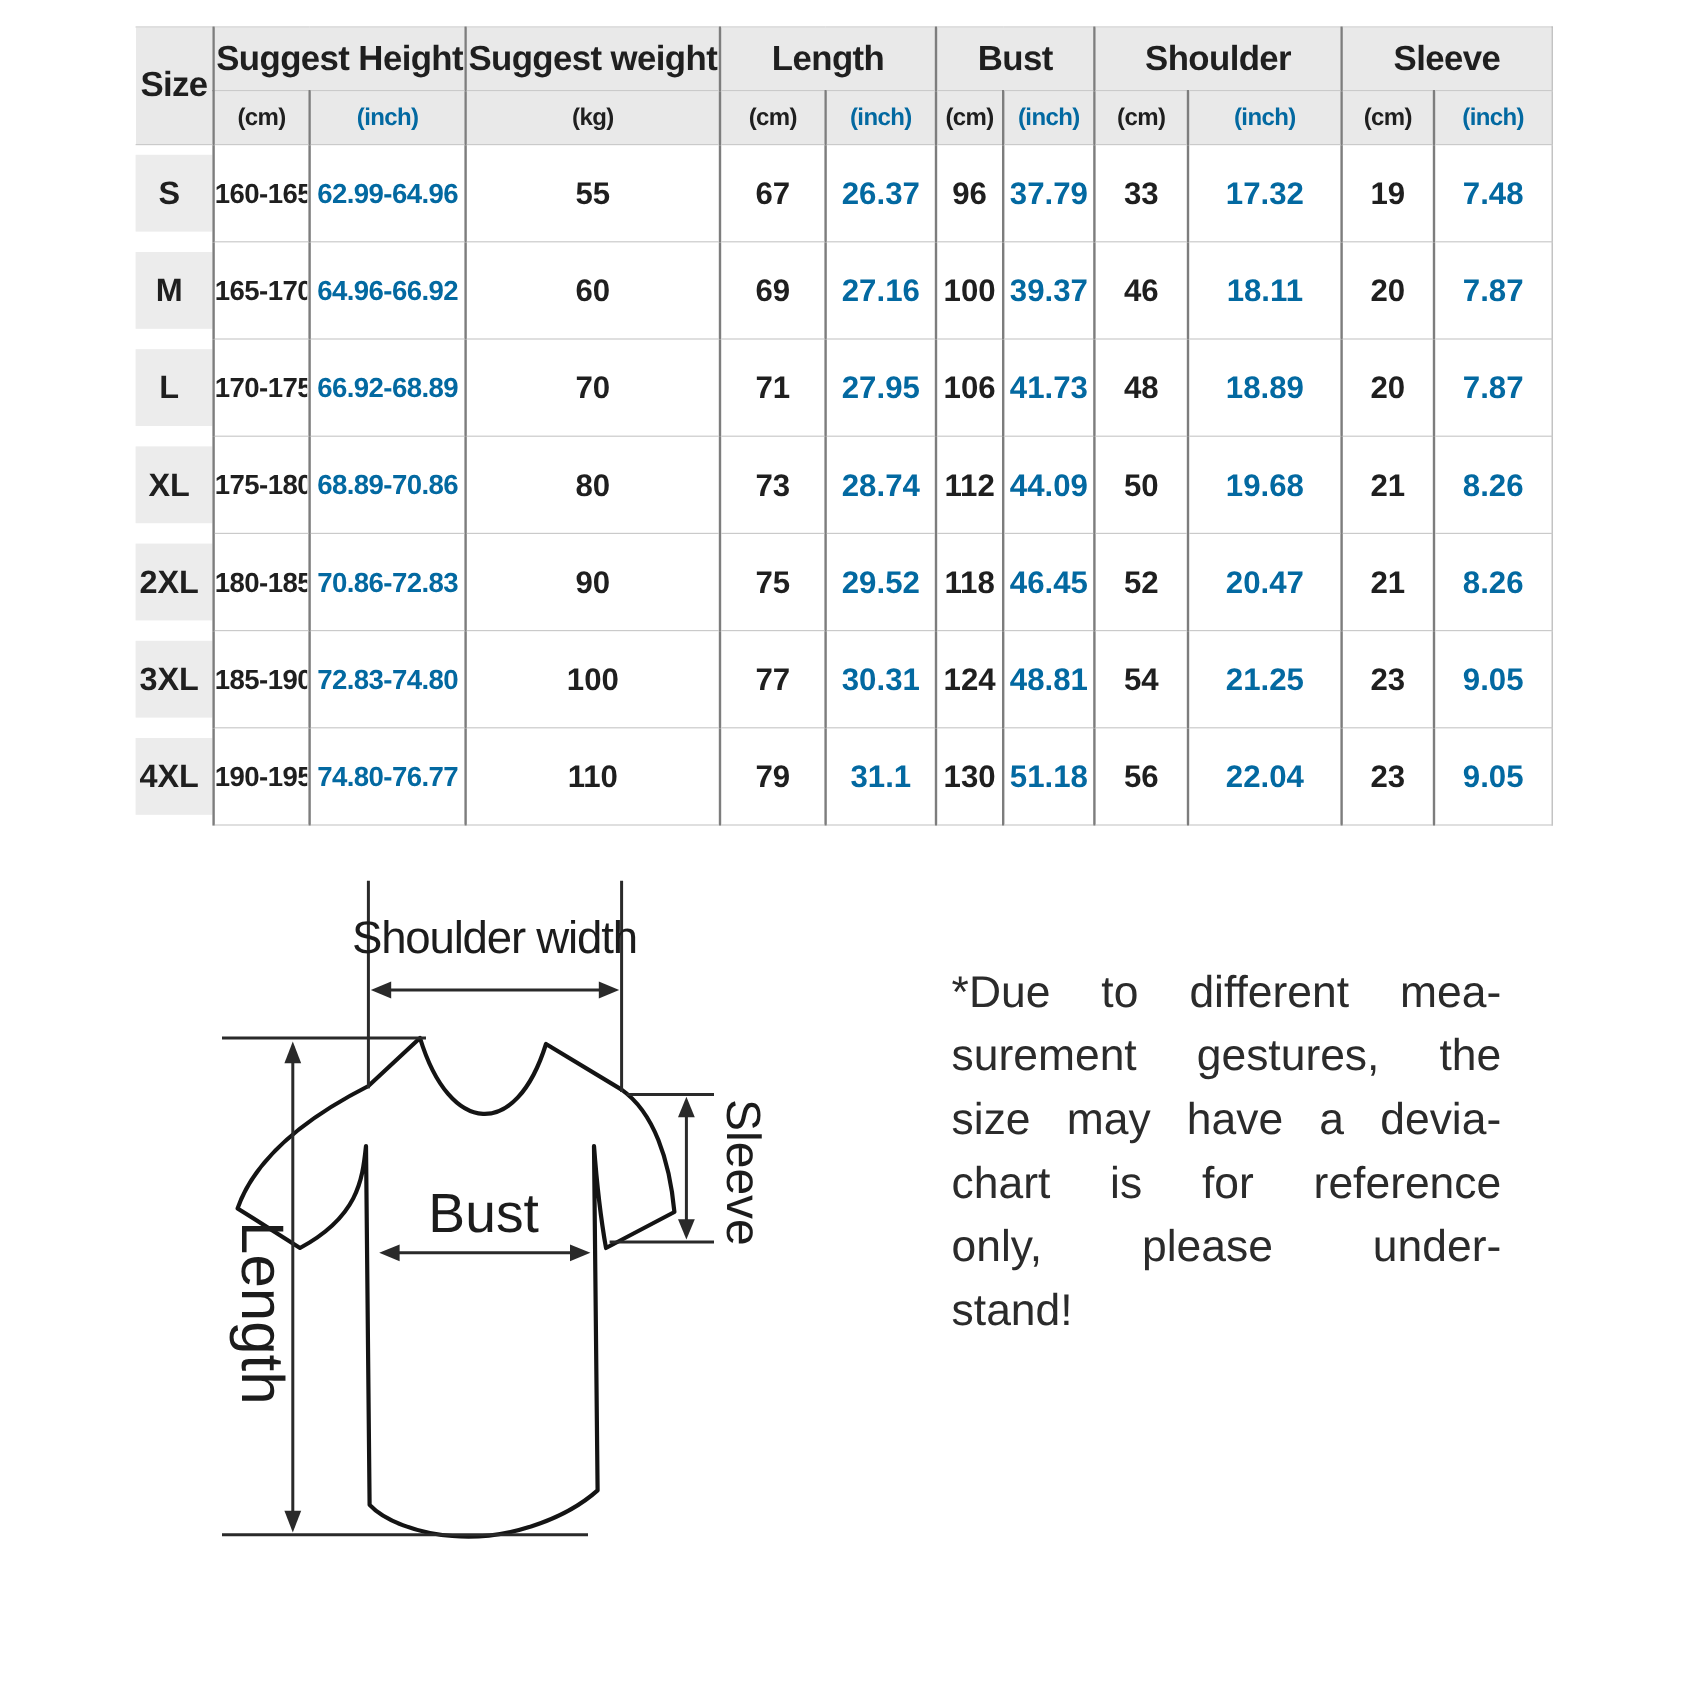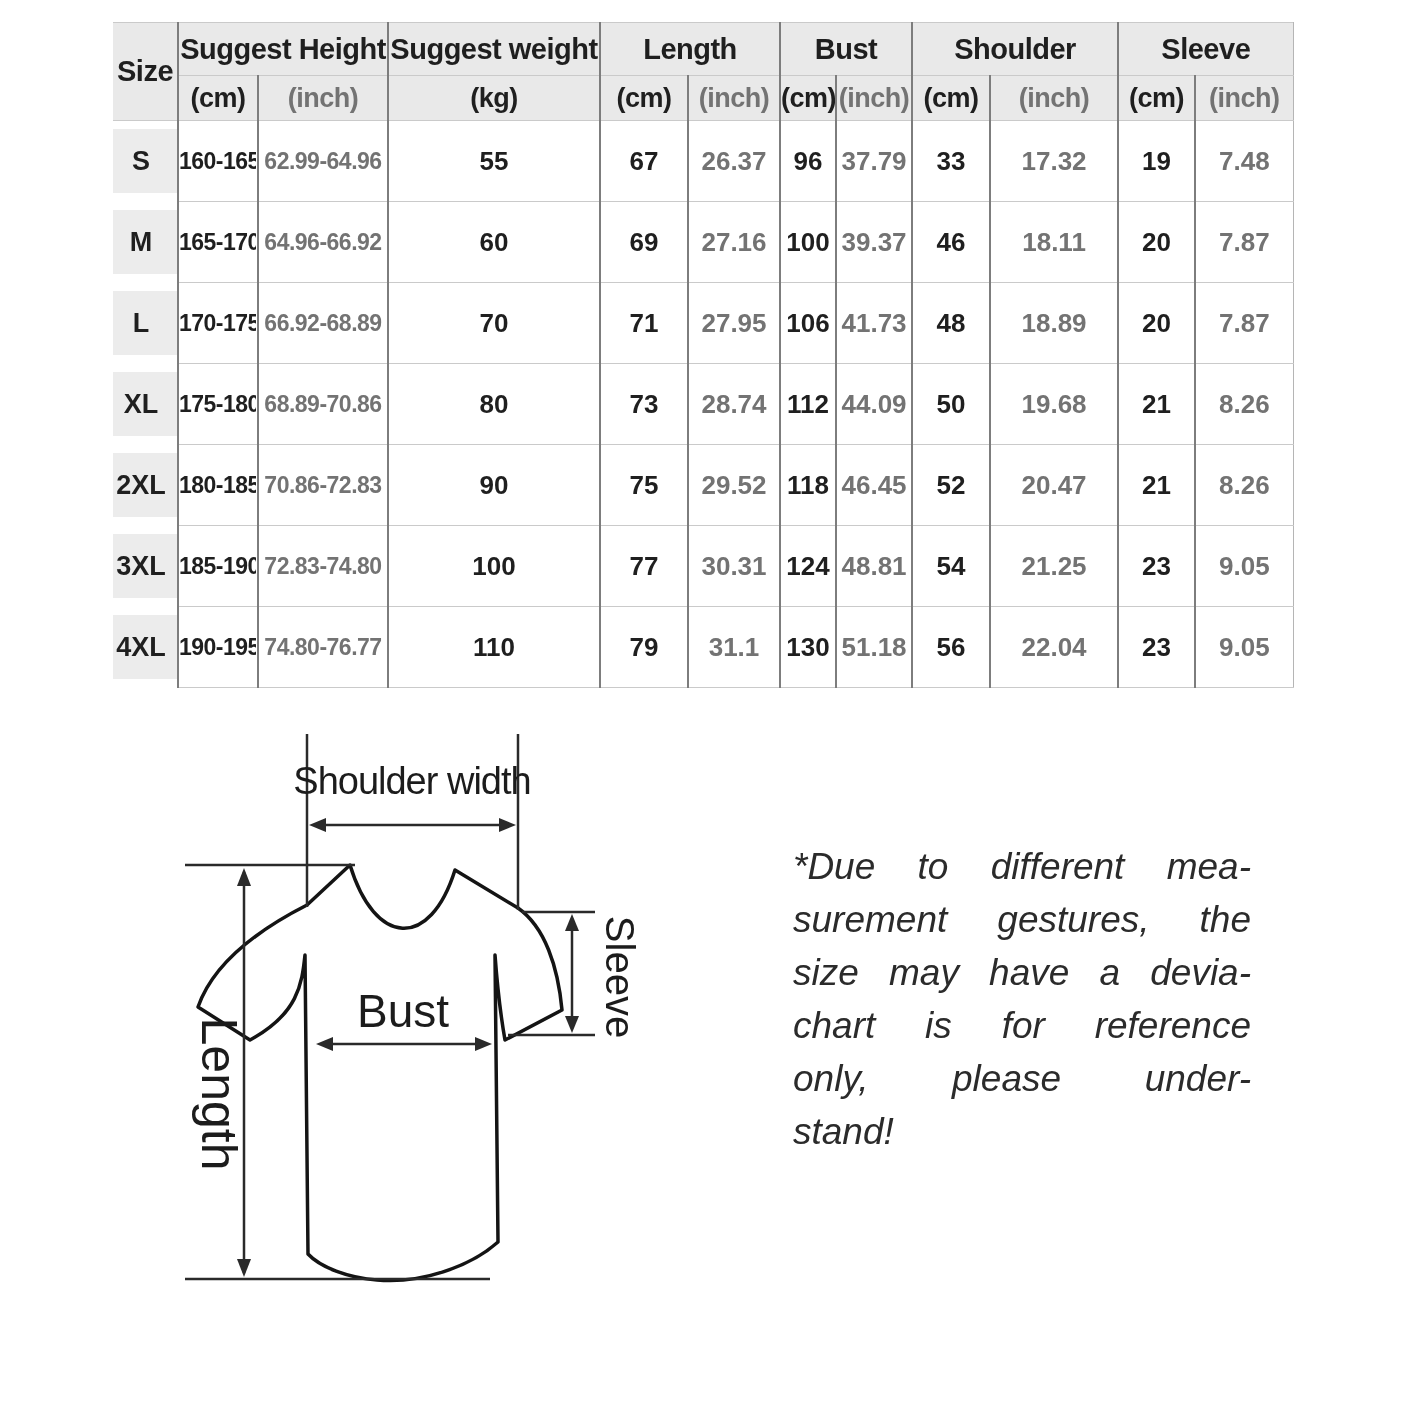--- a/index.html
+++ b/index.html
@@ -11,46 +11,46 @@
   
   .size-table-wrap { position:absolute; left:113px; top:22px; width:1180px; }
   table.size-table { border-collapse:collapse; table-layout:fixed; width:1180px; }
   .size-table th, .size-table td {
     border-left:2px solid #7d7d7d; border-right:2px solid #7d7d7d;
     border-top:1px solid #cacaca; border-bottom:1px solid #cacaca;
     text-align:center; vertical-align:middle; padding:0;
     color:#1f1f1f; font-weight:bold; overflow:hidden; white-space:nowrap;
   }
   .size-table thead th { background:#e9e9e9; font-size:29px; letter-spacing:-0.5px; }
-  .size-table thead tr.subrow th { font-size:27px; }
+  .size-table thead tr.subrow th { font-size:20px; }
   .size-table thead tr.grouprow { height:53px; }
   .size-table thead tr.subrow { height:45px; }
   .size-table tbody tr { height:81px; }
   .size-table tbody td { font-size:26px; background:#ffffff; }
   .size-table td.range { font-size:23px; letter-spacing:-0.5px;border-radius:18px; }
-  .size-table .red { color:#737373; }
+  .size-table .red { color:#0369a1; }
   .size-table th.first, .size-table tbody th { border-left:0; }
   .size-table th.last-col, .size-table td.last-col { border-right:1px solid #b5b5b5; }
   .size-table tbody th { border-top:0; border-bottom:0; background:#ffffff; }
   .size-chip {
     display:flex; align-items:center; justify-content:center;
     height:64px; margin:8px 0 8px -10px; width:calc(100% + 12px);
     background:#ececec; font-size:27px; font-weight:bold; color:#1f1f1f;
   }
 
   
   .diagram { position:absolute; left:90px; top:722px; width:560px; height:600px; }
   .diagram svg { display:block; width:560px; height:600px; }
   .shirt { fill:none; stroke:#141414; stroke-width:3.5; stroke-linejoin:round; }
   .ann   { fill:none; stroke:#2a2a2a; stroke-width:2.5; }
   .ah    { fill:#2a2a2a; stroke:none; }
   .dlabel{ fill:#1c1c1c; font-family:"Liberation Sans",sans-serif; }
 
   
-  .note { position:absolute; left:793px; top:840px; width:458px;font-style:italic; }
+  .note { position:absolute; left:793px; top:800px; width:458px; }
   .note-line {
     font-size:37px; line-height:53px; color:#2b2b2b;
     text-align:justify; text-align-last:justify; white-space:nowrap;
   }
   .note-line.last { text-align-last:left; }
 </style>
 </head>
 <body>
 
 <div class="page">

